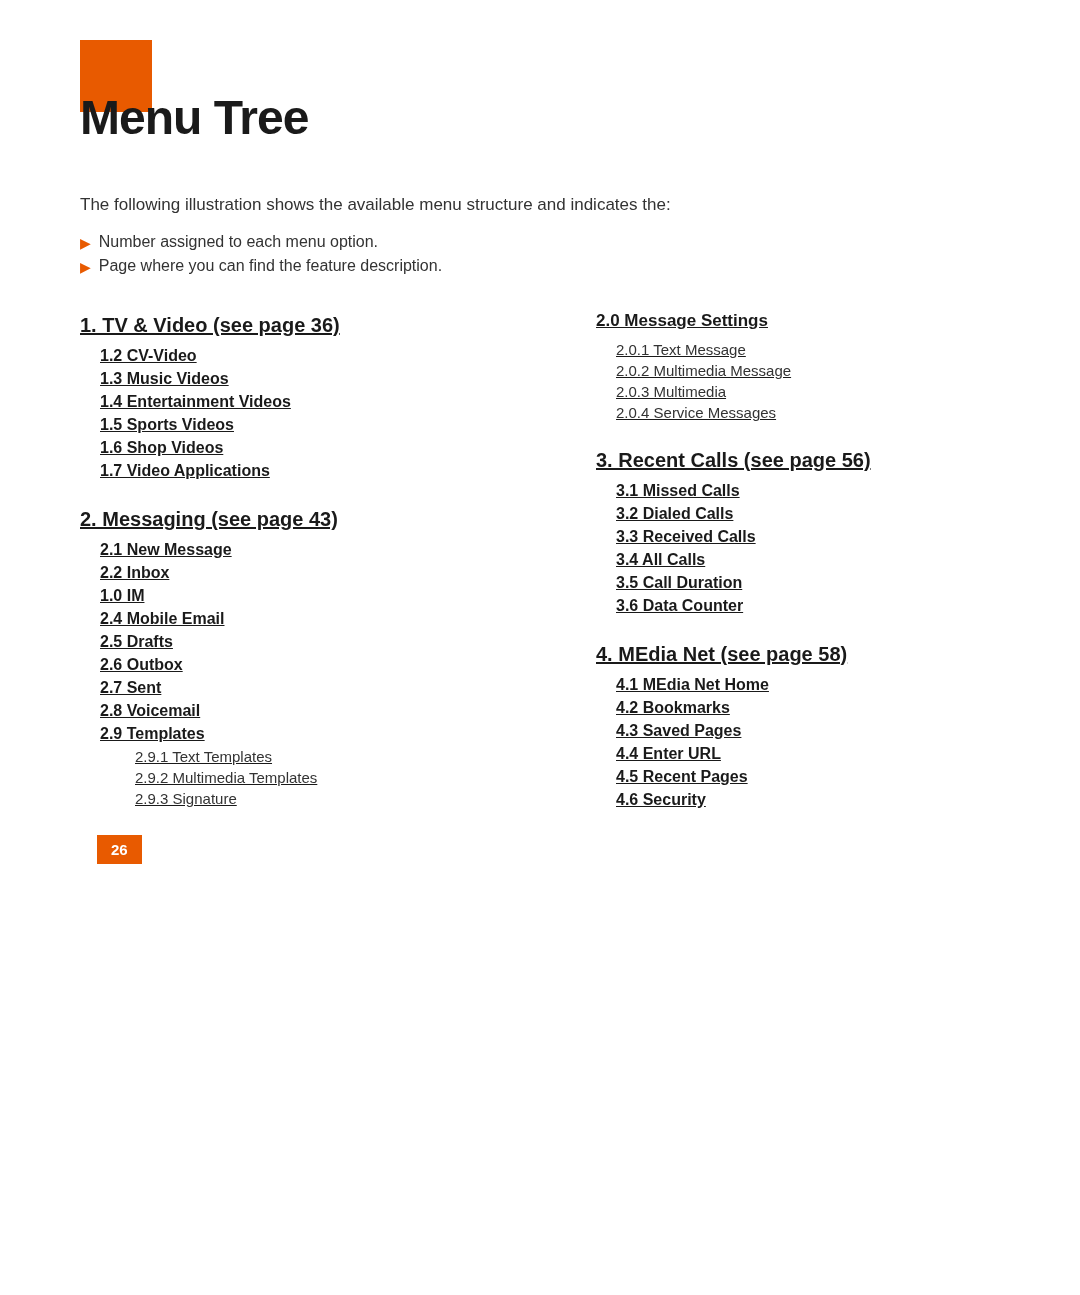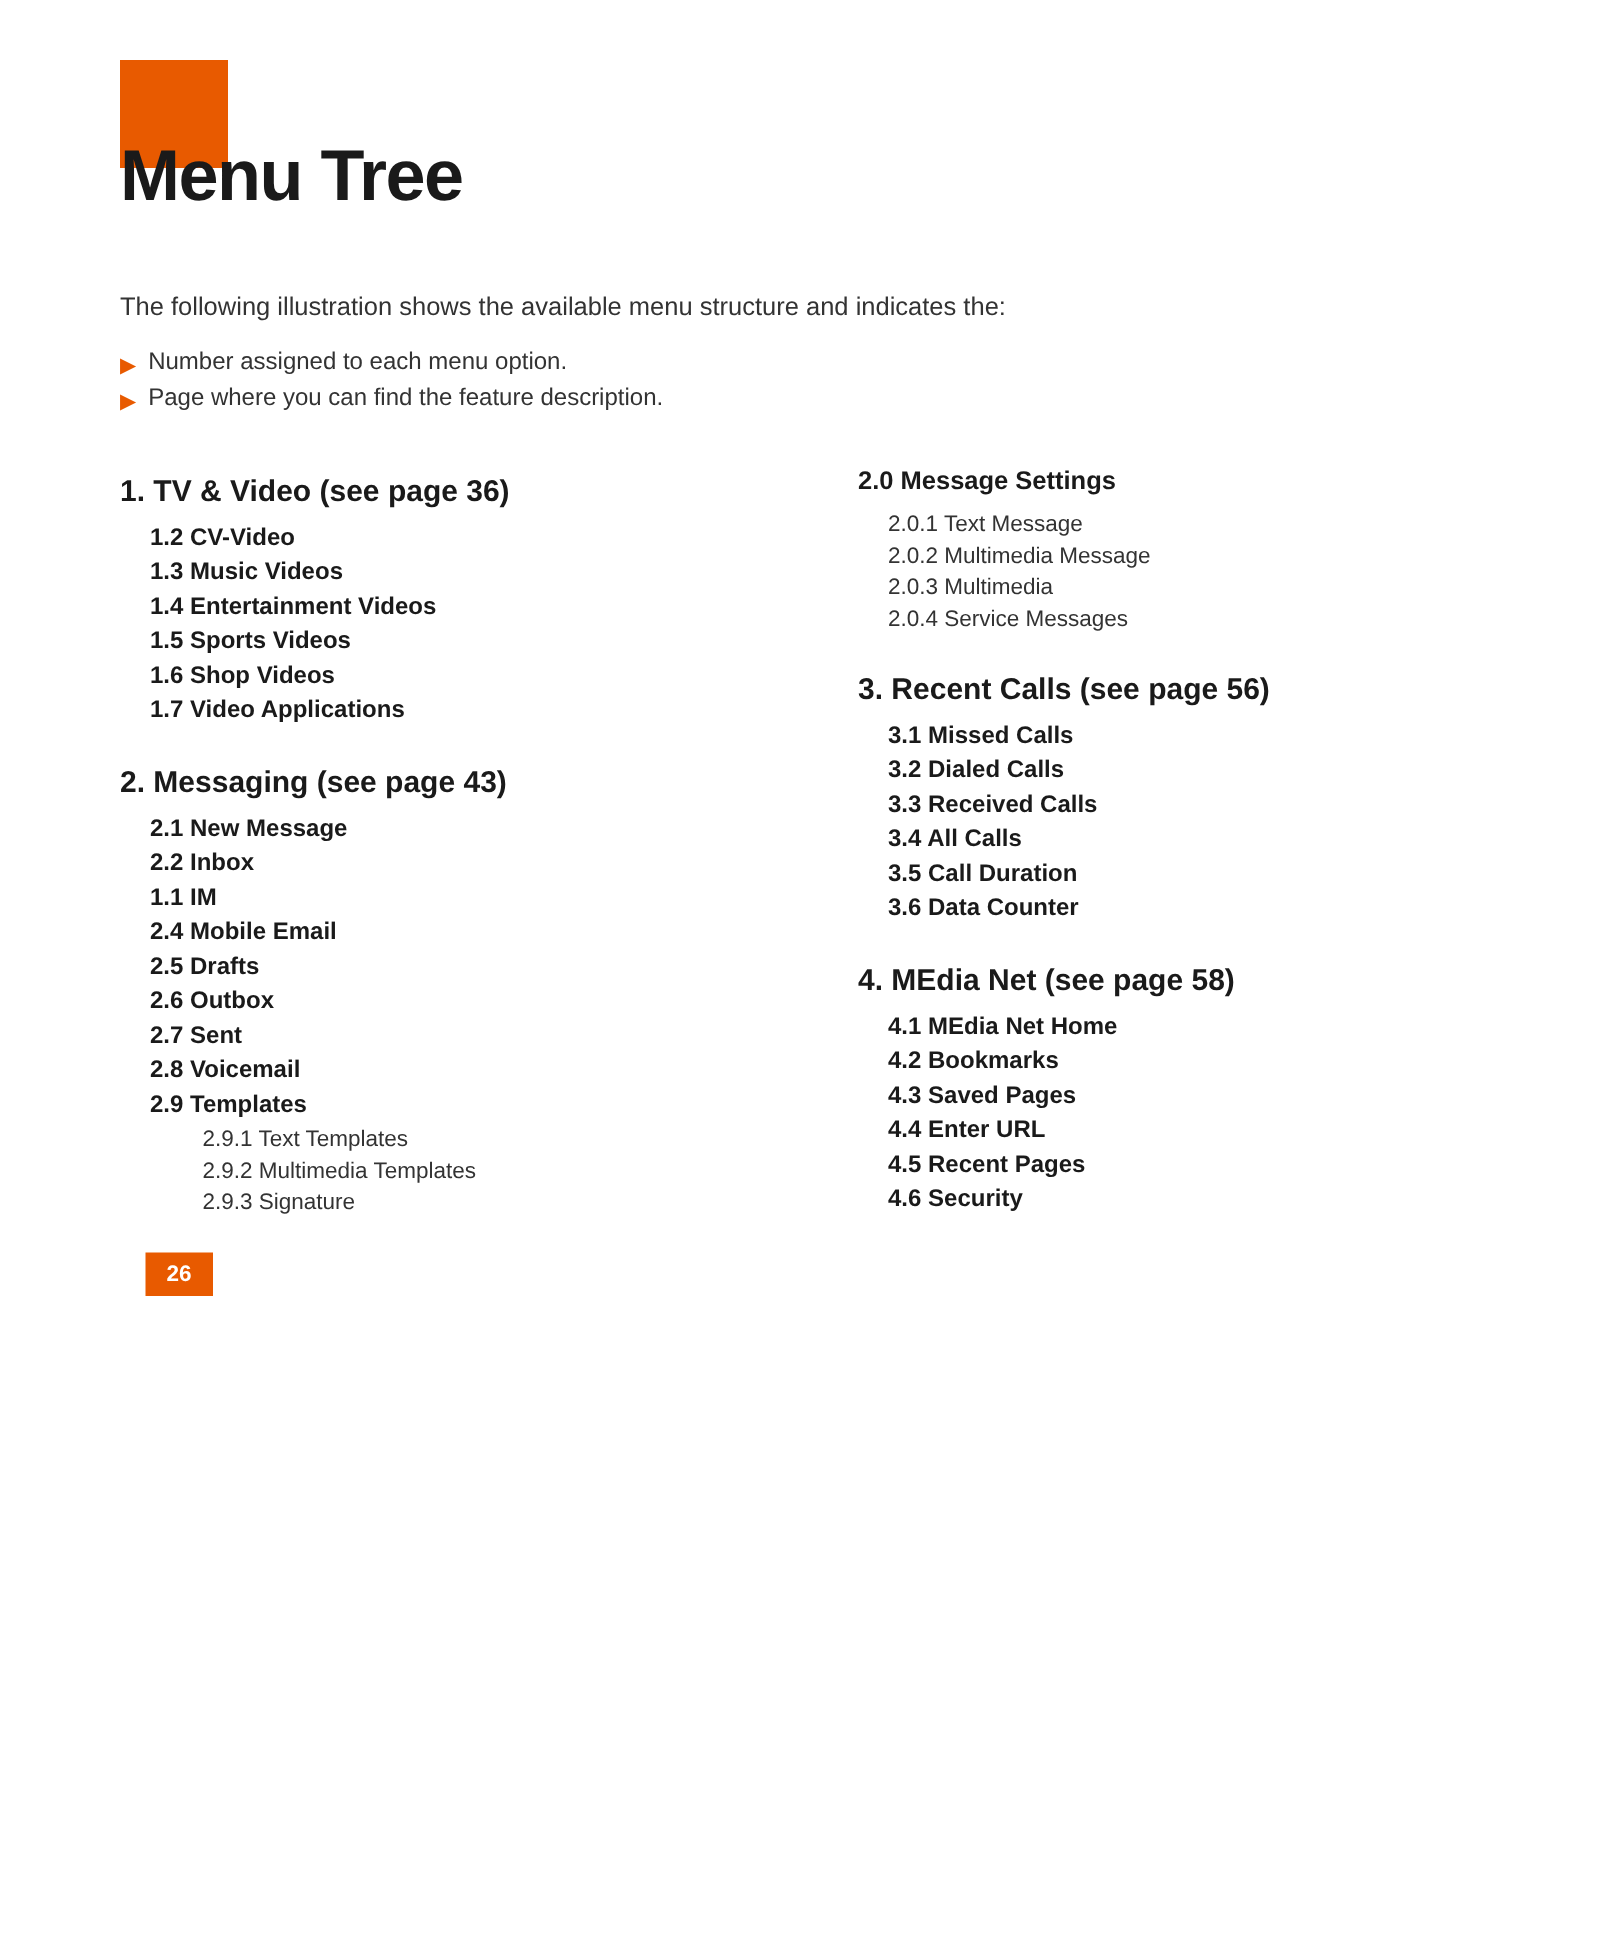--- a/index.html
+++ b/index.html
@@ -69,22 +69,23 @@
     .bullet-arrow {
       color: #e85a00;
       font-size: 14px;
       margin-top: 2px;
       flex-shrink: 0;
     }
 
     
     .menu-columns {
       display: flex;
-      gap: 72px;
-      align-items: flex-end;
+      gap: 96px;
+      align-items: center;
+      text-decoration: underline;
     }
 
     .col-left {
       flex: 0 0 420px;
     }
 
     .col-right {
       flex: 1;
     }
 
@@ -165,21 +166,21 @@
       <div class="sub-item">1.2 CV-Video</div>
       <div class="sub-item">1.3 Music Videos</div>
       <div class="sub-item">1.4 Entertainment Videos</div>
       <div class="sub-item">1.5 Sports Videos</div>
       <div class="sub-item">1.6 Shop Videos</div>
       <div class="sub-item">1.7 Video Applications</div>
 
       <div class="section-heading">2. Messaging (see page 43)</div>
       <div class="sub-item">2.1 New Message</div>
       <div class="sub-item">2.2 Inbox</div>
-      <div class="sub-item">1.1 IM</div>
+      <div class="sub-item">1.0 IM</div>
       <div class="sub-item">2.4 Mobile Email</div>
       <div class="sub-item">2.5 Drafts</div>
       <div class="sub-item">2.6 Outbox</div>
       <div class="sub-item">2.7 Sent</div>
       <div class="sub-item">2.8 Voicemail</div>
       <div class="sub-item">2.9 Templates</div>
       <div class="subsub-item">2.9.1 Text Templates</div>
       <div class="subsub-item">2.9.2 Multimedia Templates</div>
       <div class="subsub-item">2.9.3 Signature</div>
     </div>

